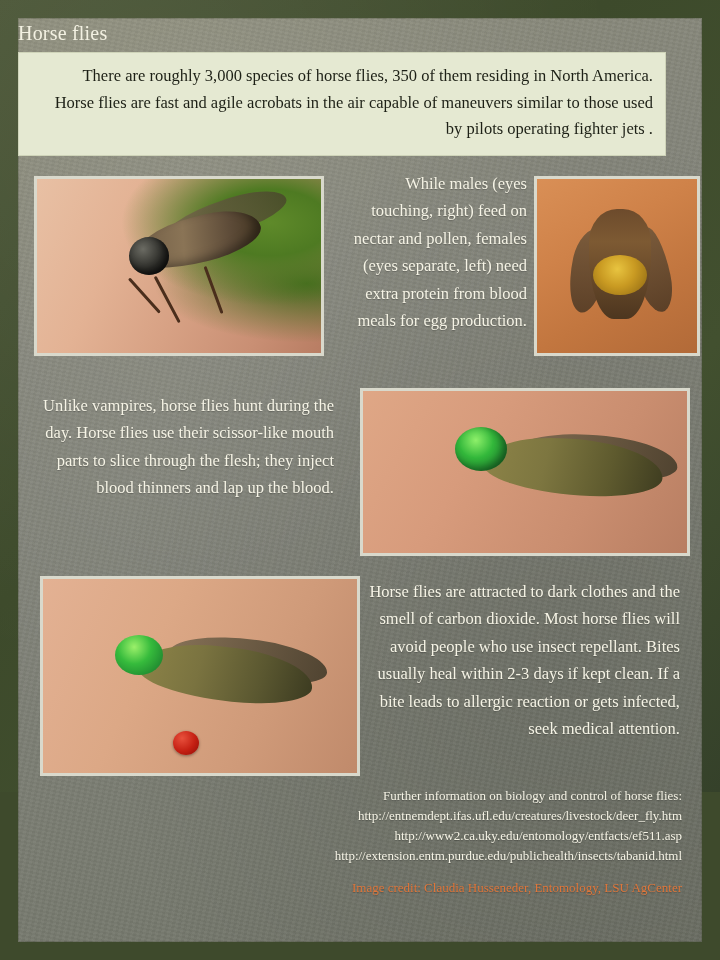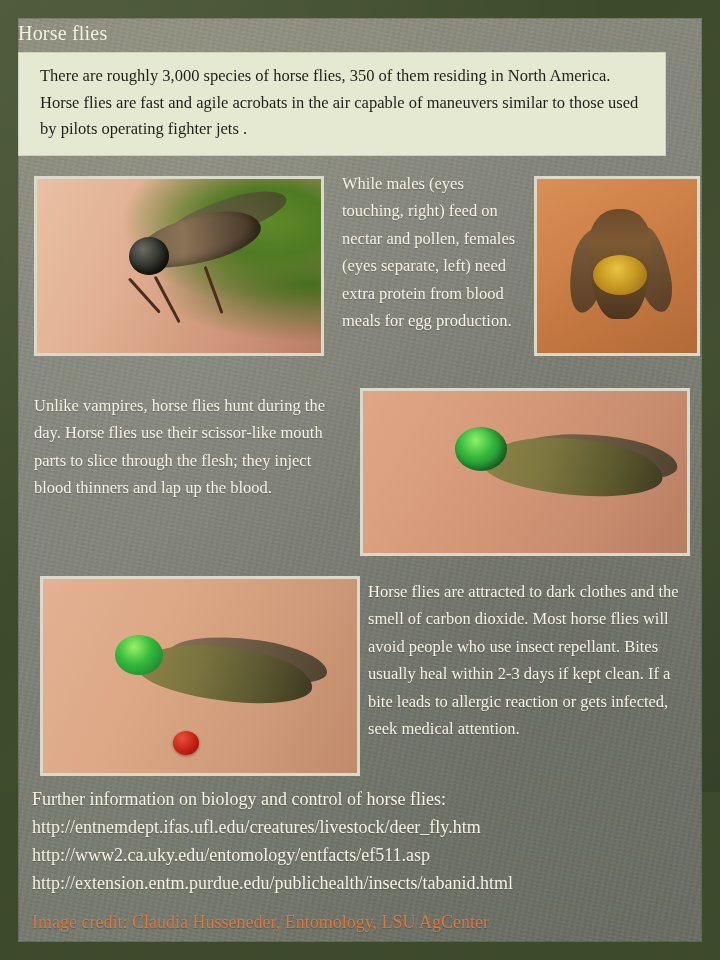--- a/index.html
+++ b/index.html
@@ -14,20 +14,21 @@
     overflow: hidden;
   }
   .page {
     position: relative;
     width: 720px;
     height: 792px;
     background:
       radial-gradient(ellipse at 20% 15%, rgba(255,255,255,0.05), rgba(0,0,0,0) 60%),
       linear-gradient(135deg, #4b5637 0%, #3d4a2b 40%, #42502f 70%, #35412a 100%);
     box-sizing: border-box;
+    text-align: right;
   }
   
   .panel {
     position: absolute;
     left: 18px;
     top: 18px;
     width: 684px;
     height: 924px;
     background:
       radial-gradient(ellipse at 25% 20%, rgba(255,255,255,0.07), rgba(255,255,255,0) 55%),
@@ -231,21 +232,21 @@
   #text-sexes { left: 342px; top: 170px; width: 185px; }
   #text-daytime { left: 34px; top: 392px; width: 300px; }
   #text-attraction { left: 368px; top: 578px; width: 312px; }
 
   .footer {
     position: absolute;
     left: 32px;
     top: 786px;
     width: 650px;
     color: #f6f4e6;
-    font-size: 18px;
+    font-size: 13px;
     line-height: 1.55;
     text-shadow: 0 1px 1px rgba(0,0,0,0.25);
   }
   .footer .link { display: block; }
   .credit {
     color: #e0763a;
     margin-top: 11px;
   }
 </style>
 </head>

